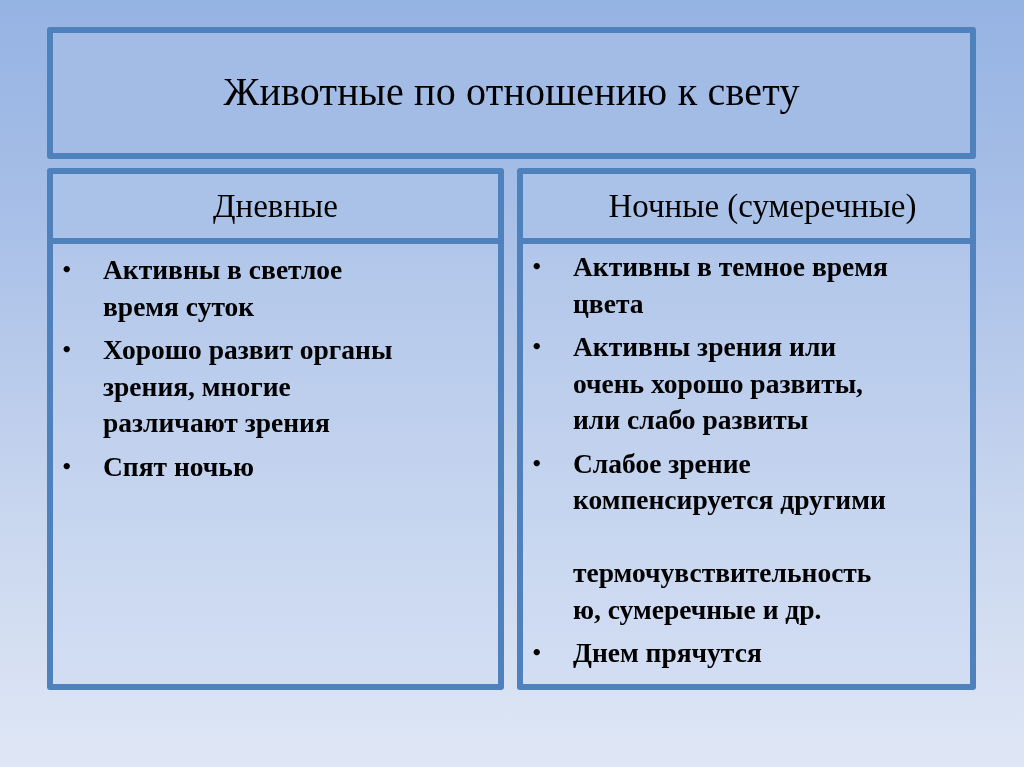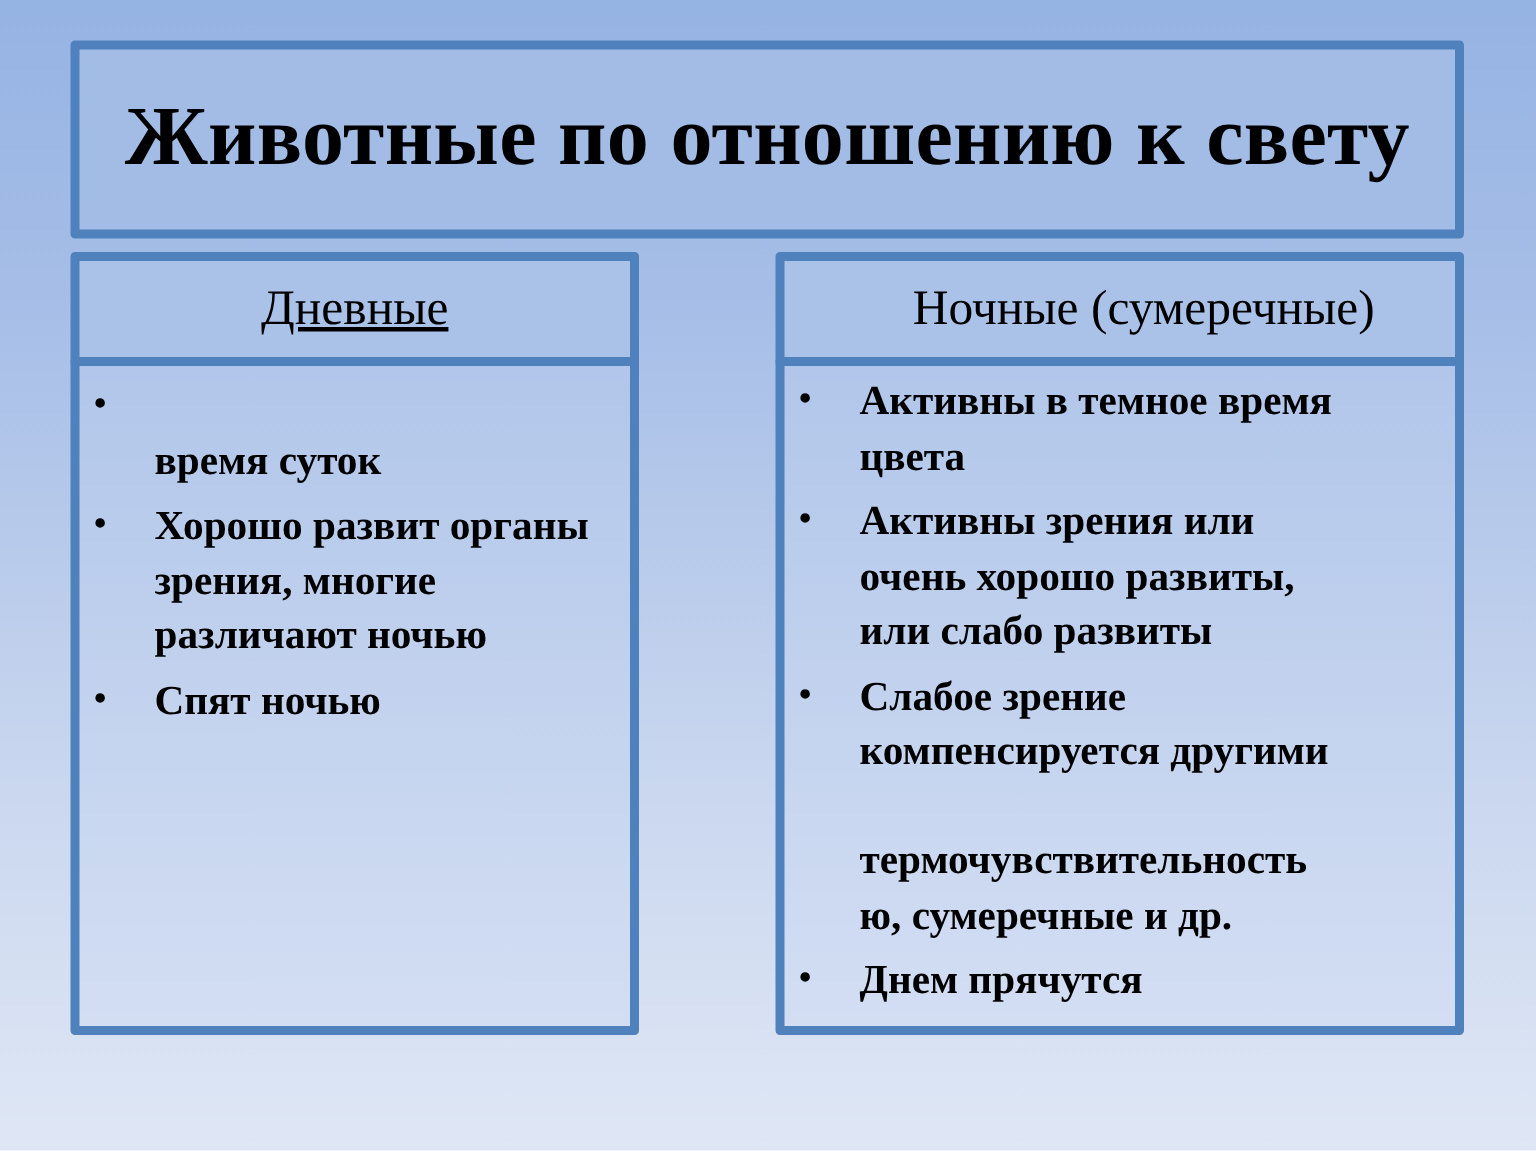--- a/index.html
+++ b/index.html
@@ -14,34 +14,34 @@
       box-sizing: border-box;
       border: 6px solid #4f81bd;
       border-radius: 3px;
     }
     .title-box {
       left: 47px; top: 27px; width: 929px; height: 132px;
       background: #a3bce6;
       display: flex; align-items: center; justify-content: center;
     }
     .title {
-      font-size: 56px; font-weight: bold; letter-spacing: 0.2px;
+      font-size: 40px; font-weight: normal; letter-spacing: 0.2px;
       margin-top: -4px;
     }
     .col-header {
       top: 168px; height: 76px;
       background: #abc2e8;
       display: flex; align-items: center; justify-content: center;
     }
     .col-header span { font-size: 33px; font-weight: normal; margin-top: 0px; }
     .col-body {
       top: 238px; height: 452px;
       background: linear-gradient(to bottom, #b1c6ea 0%, #c6d5ef 60%, #d3def3 100%);
     }
-    .left { left: 47px; width: 379px; text-decoration: underline; }
+    .left { left: 47px; width: 457px; }
     .right { left: 517px; width: 459px; padding-left: 32px; }
     ul.items {
       list-style: none; margin: 0; padding: 0;
       position: absolute; left: 0; right: 0; top: 0;
     }
     ul.items li {
       position: relative;
       padding-left: 46px;
       font-size: 27.5px; font-weight: bold; line-height: 36.5px;
       margin-bottom: 7px;
@@ -60,28 +60,28 @@
   <div class="title">Животные по отношению к свету</div>
 </div>
 
 <div class="box col-header left">
   <span>Дневные</span>
 </div>
 <div class="box col-body left">
   <ul class="items">
     <li>
       <span class="bullet">•</span>
-      <br>
+      <span>Активны в светлое</span><br>
       <span>время суток</span>
     </li>
     <li>
       <span class="bullet">•</span>
       <span>Хорошо развит органы</span><br>
       <span>зрения, многие</span><br>
-      <span>различают ночью</span>
+      <span>различают зрения</span>
     </li>
     <li>
       <span class="bullet">•</span>
       <span>Спят ночью</span>
     </li>
   </ul>
 </div>
 
 <div class="box col-header right">
   <span>Ночные (сумеречные)</span>

